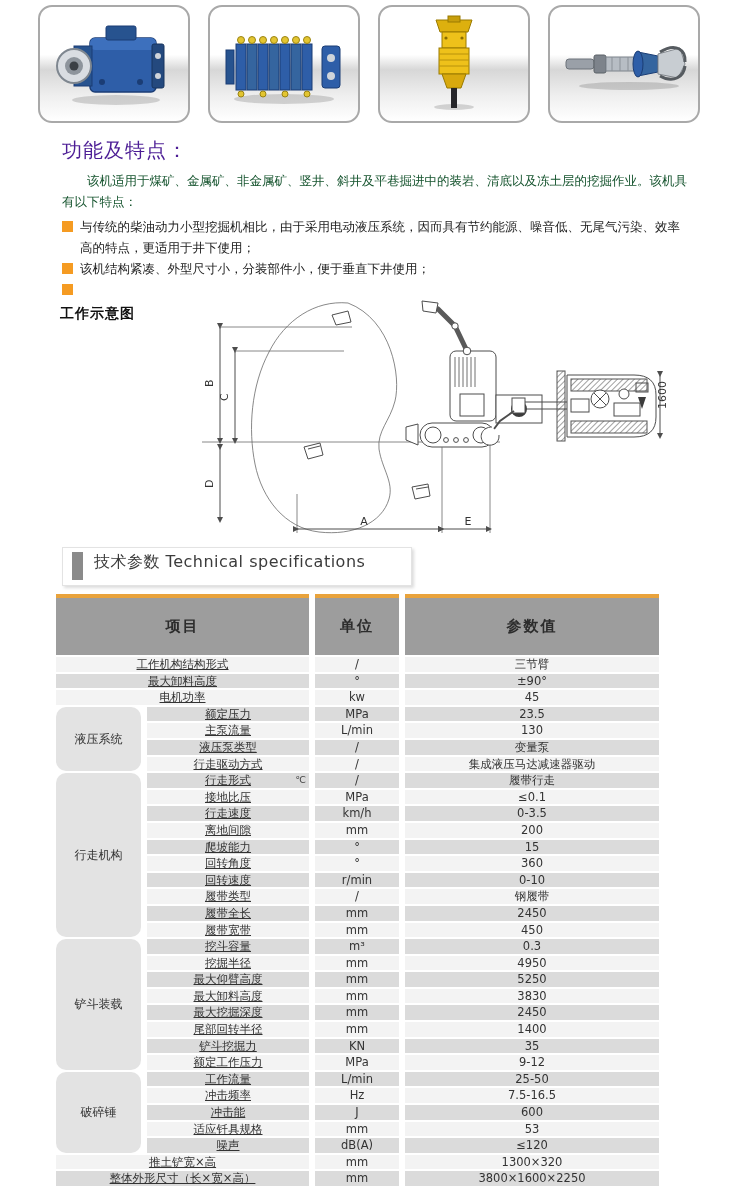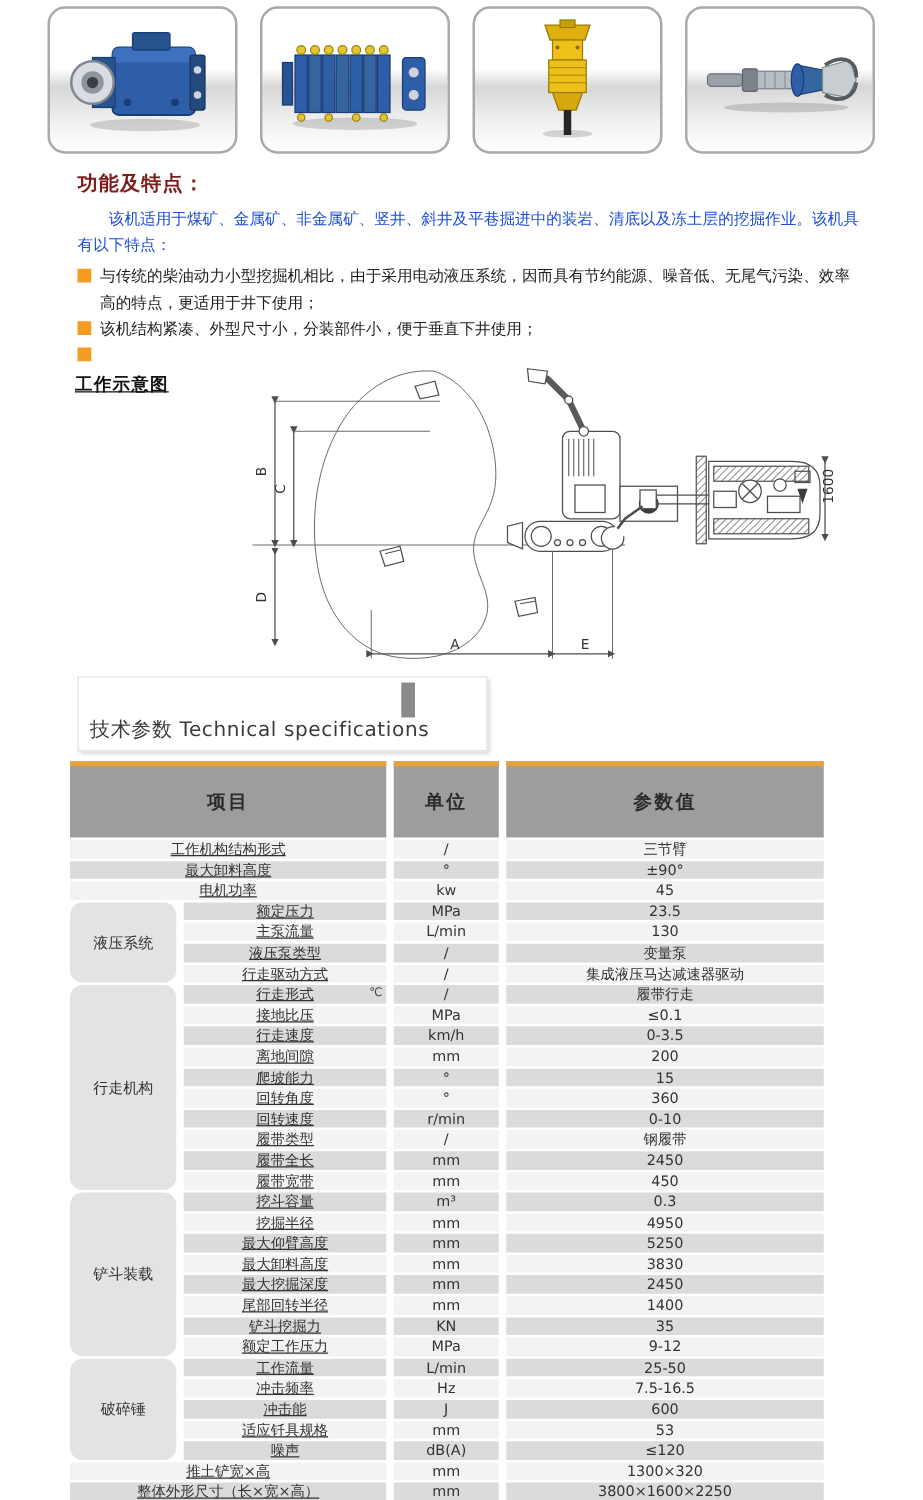--- a/index.html
+++ b/index.html
@@ -8,37 +8,37 @@
 
   
   .products{display:flex;justify-content:space-between;padding:5px 38px 0 38px;}
   .pcard{width:148px;height:114px;border:2px solid #a9a9a9;border-radius:14px;
          background:linear-gradient(180deg,#ffffff 0%,#ffffff 42%,#d7d7d7 55%,#efefef 78%,#ffffff 100%);
          display:flex;align-items:center;justify-content:center;overflow:hidden;}
   .pcard svg{display:block;}
 
   
   .content{padding:0 43px 0 55px;}
-  .feat-h{font-size:16px;font-weight:bold;color:#7f1d1d;margin:14px 0 6px 7px;letter-spacing:1px;}
-  .intro{font-size:12.5px;line-height:21px;color:#1d4ed8;margin:2px 0 4px 7px;text-indent:2em;width:625px;}
+  .feat-h{font-size:20px;font-weight:normal;color:#4c1d95;margin:14px 0 6px 7px;letter-spacing:1px;}
+  .intro{font-size:12.5px;line-height:21px;color:#14532d;margin:2px 0 4px 7px;text-indent:2em;width:625px;}
   .bullets{margin-left:7px;width:628px;}
   .bullet{display:flex;align-items:flex-start;line-height:21px;font-size:12.5px;color:#1c1c1c;}
   .sq{flex:0 0 11px;width:11px;height:11px;background:#F59B22;margin:5px 7px 0 0;}
 
   
   .diagram{position:relative;height:244px;margin-top:4px;}
-  .diag-title{position:absolute;left:60px;top:6px;font-size:14px;font-weight:bold;color:#111;letter-spacing:1px;text-decoration:underline;}
+  .diag-title{position:absolute;left:60px;top:6px;font-size:14px;font-weight:bold;color:#111;letter-spacing:1px;}
   .diagram svg{position:absolute;left:52px;top:0;}
   .dline{stroke:#4d4d4d;stroke-width:1;fill:none;}
   .dthin{stroke:#6a6a6a;stroke-width:0.8;fill:none;}
   .dlabel{font-size:11px;fill:#333;font-family:"DejaVu Sans",sans-serif;}
 
   
-  .spec-head{display:inline-flex;align-items:flex-end;margin:4px 0 0 62px;padding:4px 46px 5px 9px;
-             border:1px solid #e3e3e3;background:#fff;box-shadow:2px 2px 3px rgba(0,0,0,0.14);flex-direction:column;}
+  .spec-head{display:inline-flex;align-items:flex-start;margin:4px 0 0 62px;padding:4px 46px 5px 9px;
+             border:1px solid #e3e3e3;background:#fff;box-shadow:2px 2px 3px rgba(0,0,0,0.14);}
   .gray-bar{width:11px;height:28px;background:#8a8a8a;margin-right:11px;}
   .spec-title{font-size:16px;color:#3b3b3b;font-weight:500;letter-spacing:0.5px;}
 
   
   table.spec{border-collapse:separate;border-spacing:6px 2px;table-layout:fixed;width:615px;margin:6px 0 0 50px;}
   th.hcell{background:#9d9d9d;border-top:4px solid #E9A33C;color:#2c2c2c;font-size:15px;font-weight:bold;
            height:25px;padding:16px;letter-spacing:2px;}
   td{font-size:11.5px;color:#333;text-align:center;height:14.6px;line-height:14.6px;padding:0;overflow:hidden;white-space:nowrap;}
   td.gcell{background:#e3e3e3;font-size:12px;color:#333;border-radius:10px;}
   tr.ra td.icell,tr.ra td.ucell,tr.ra td.vcell{background:#f3f3f3;}

